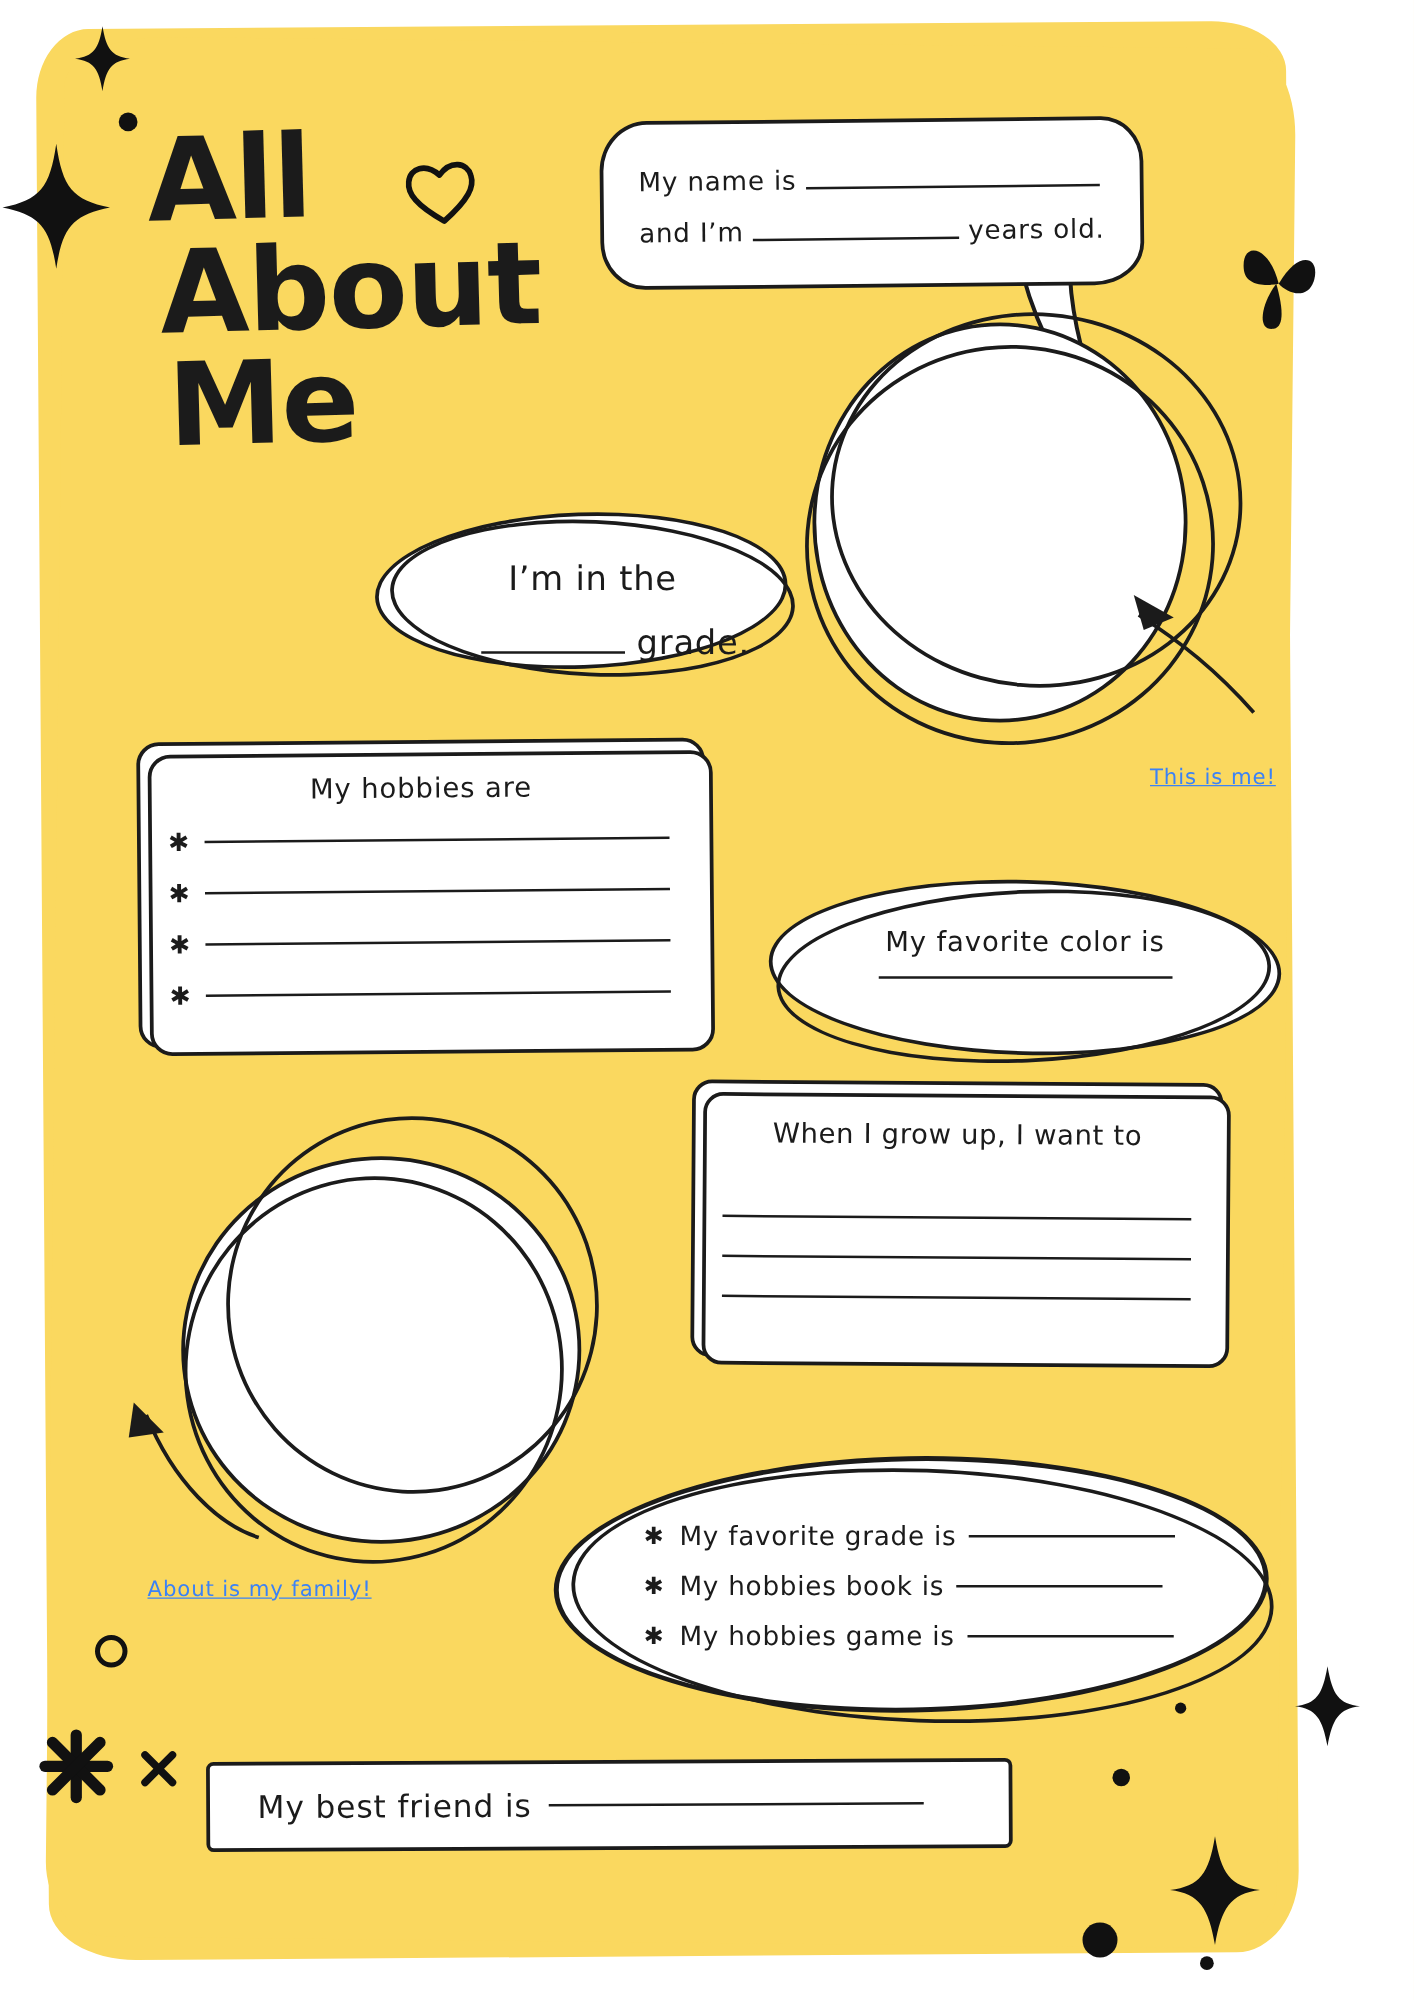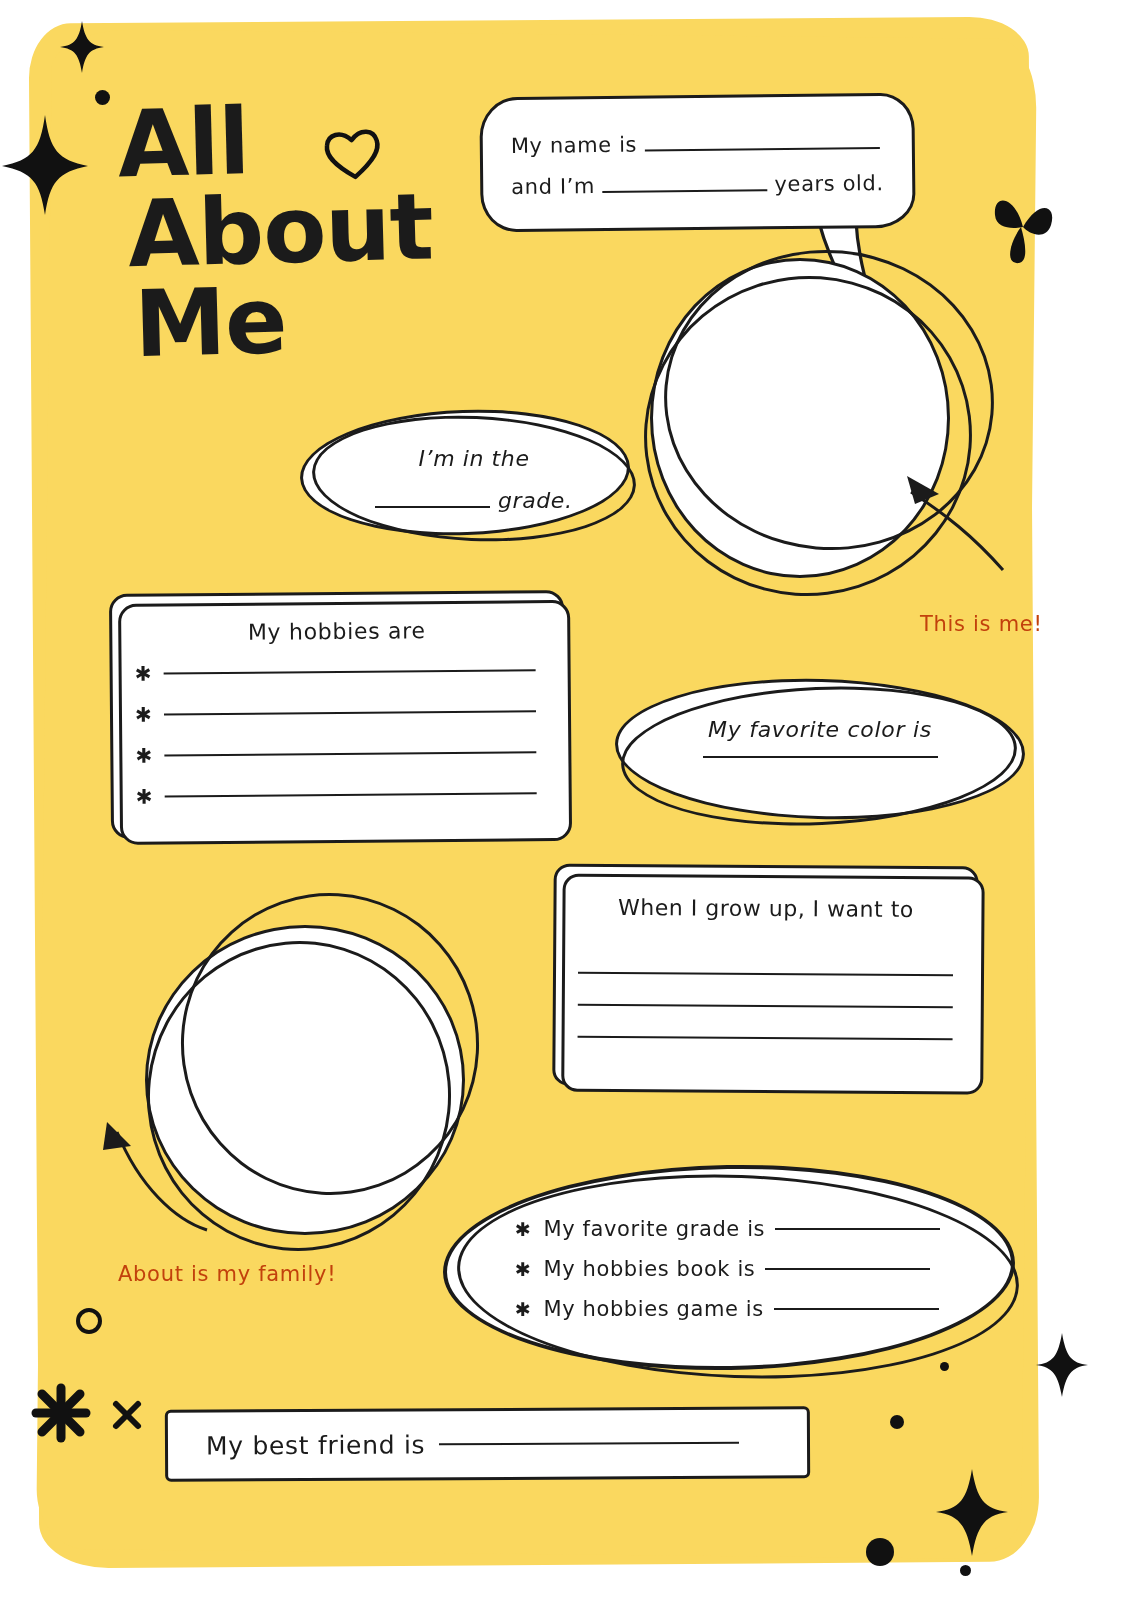--- a/index.html
+++ b/index.html
@@ -125,48 +125,48 @@
   #grade-oval .ell2 {
     position: absolute; left: 12px; top: 6px; right: -6px; bottom: -6px;
     border: 3px solid #1b1b1b;
     border-radius: 50%;
     transform: rotate(2.5deg);
     background: transparent;
   }
   #grade-oval .txt {
     position: absolute; inset: 0;
     padding: 28px 30px 0 48px;
-    font-size: 22px;
+    font-size: 27px;
     line-height: 1.9;
     letter-spacing: 0.6px;
     text-align: center;
-    font-style: italic;
   }
 
   
   .photo-circle {
     position: absolute;
   }
   .photo-circle .inner {
     position: absolute; inset: 0;
     background: #fff;
     border: 3px solid #1b1b1b;
     border-radius: 50%;
   }
   .photo-circle .ring {
     position: absolute;
     border: 3px solid #1b1b1b;
     border-radius: 50%;
     background: transparent;
   }
   .caption {
     position: absolute;
-    font-size: 21px;
+    font-size: 17px;
     letter-spacing: 0.7px;
-    color: #c2410c;
+    color: #3b82f6;
+    text-decoration: underline;
   }
 
   
   #hobbies {
     left: 110px; top: 592px; width: 455px; height: 245px;
     border-radius: 18px;
     transform: rotate(-0.5deg);
   }
   #hobbies .head {
     text-align: center;
@@ -183,21 +183,21 @@
     display: flex;
     align-items: center;
     margin-bottom: 17px;
   }
   #hobbies li .star { font-size: 20px; margin-right: 12px; }
   #hobbies li .rule { flex: 1; border-bottom: 2px solid #1b1b1b; height: 0; }
 
   
   #fav-color {
     position: absolute;
-    left: 615px; top: 679px; width: 410px; height: 140px; font-style: italic;
+    left: 615px; top: 704px; width: 410px; height: 140px;
   }
   #fav-color .ell {
     position: absolute; inset: 0;
     background: #fff;
     border: 3px solid #1b1b1b;
     border-radius: 50%;
     transform: rotate(1.5deg);
   }
   #fav-color .ell2 {
     position: absolute; left: 6px; top: 8px; right: 8px; bottom: -6px;
@@ -358,21 +358,21 @@
         <span>years old.</span>
       </div>
     </div>
   </div>
 
   <div id="grade-oval" class="hand">
     <div class="ell"></div>
     <div class="ell2"></div>
     <div class="txt">
       <div>I’m in the</div>
-      <div style="text-align:center;">
+      <div style="text-align:right;">
         <span class="blank" style="width:115px;"></span>
         <span>grade.</span>
       </div>
     </div>
   </div>
 
   <div class="photo-circle" style="left:650px;top:258px;width:300px;height:320px;">
     <div class="inner"></div>
     <div class="ring" style="left:14px;top:-8px;right:-44px;bottom:28px;transform:rotate(5deg);"></div>
     <div class="ring" style="left:-6px;top:18px;right:-22px;bottom:-18px;transform:rotate(-7deg);"></div>

